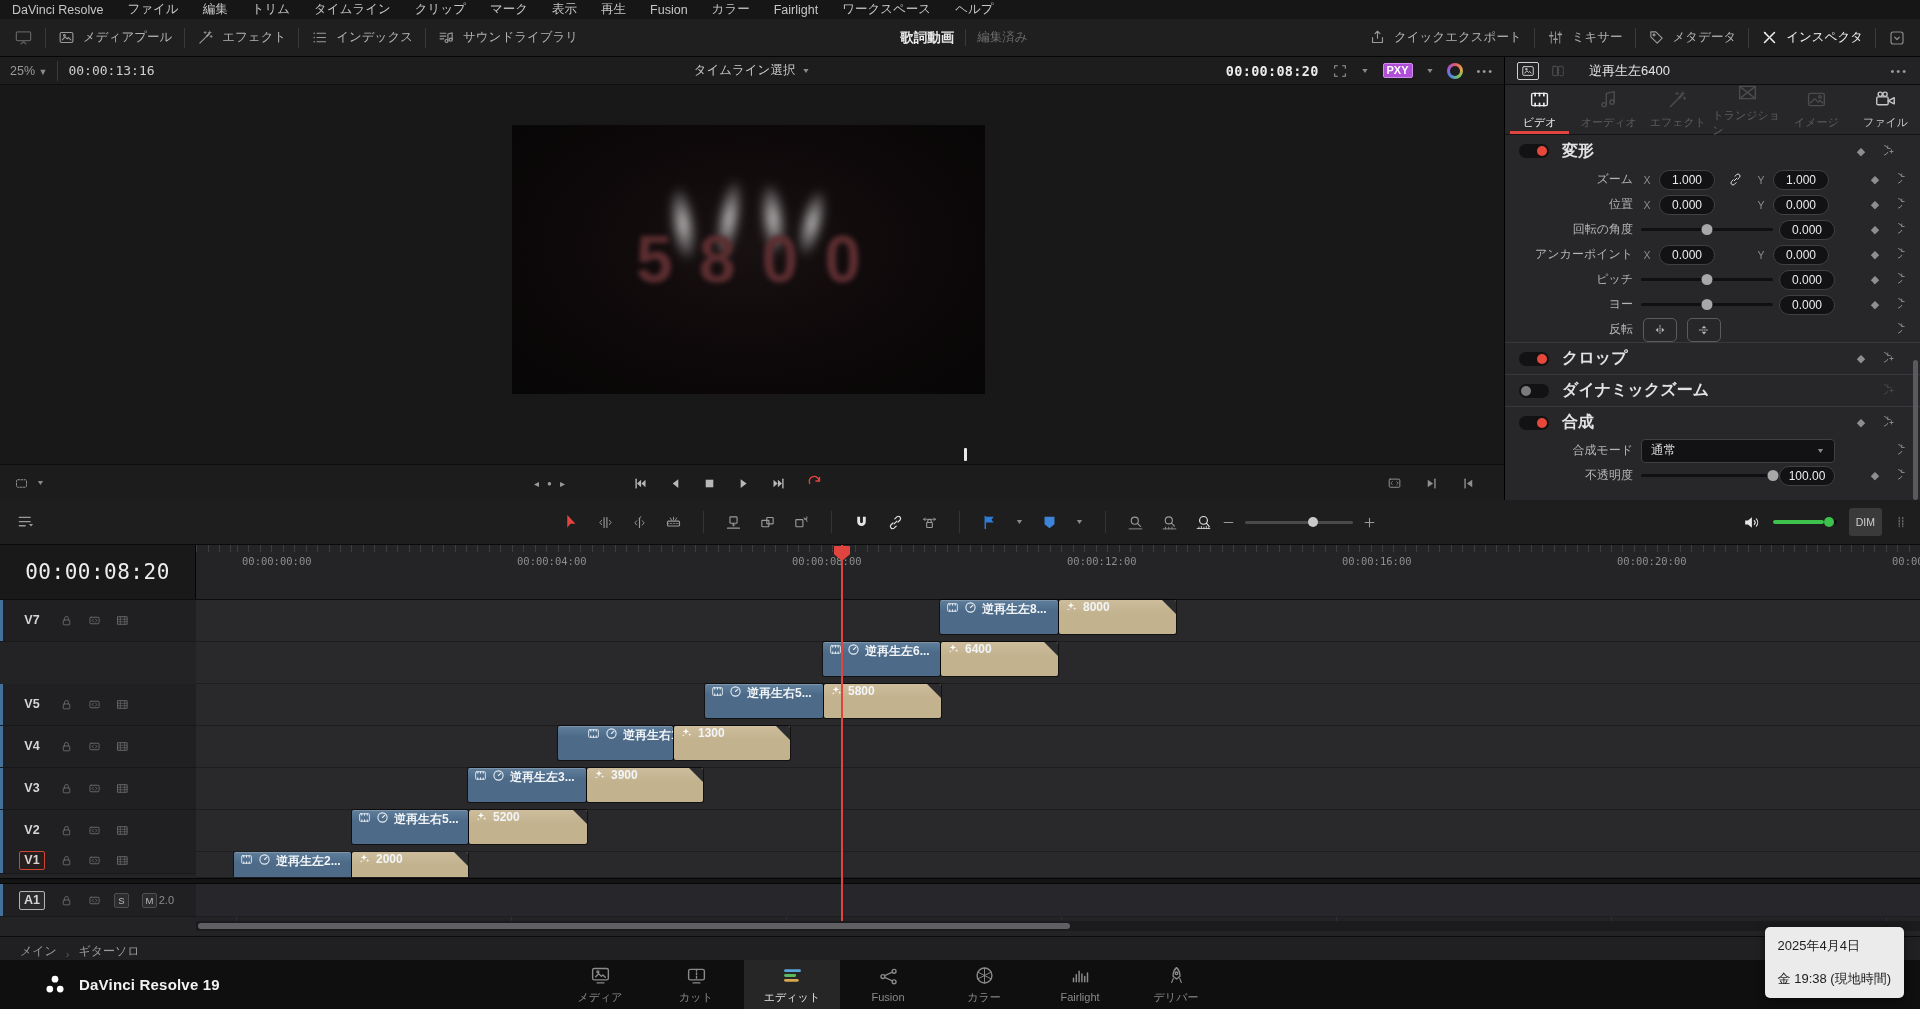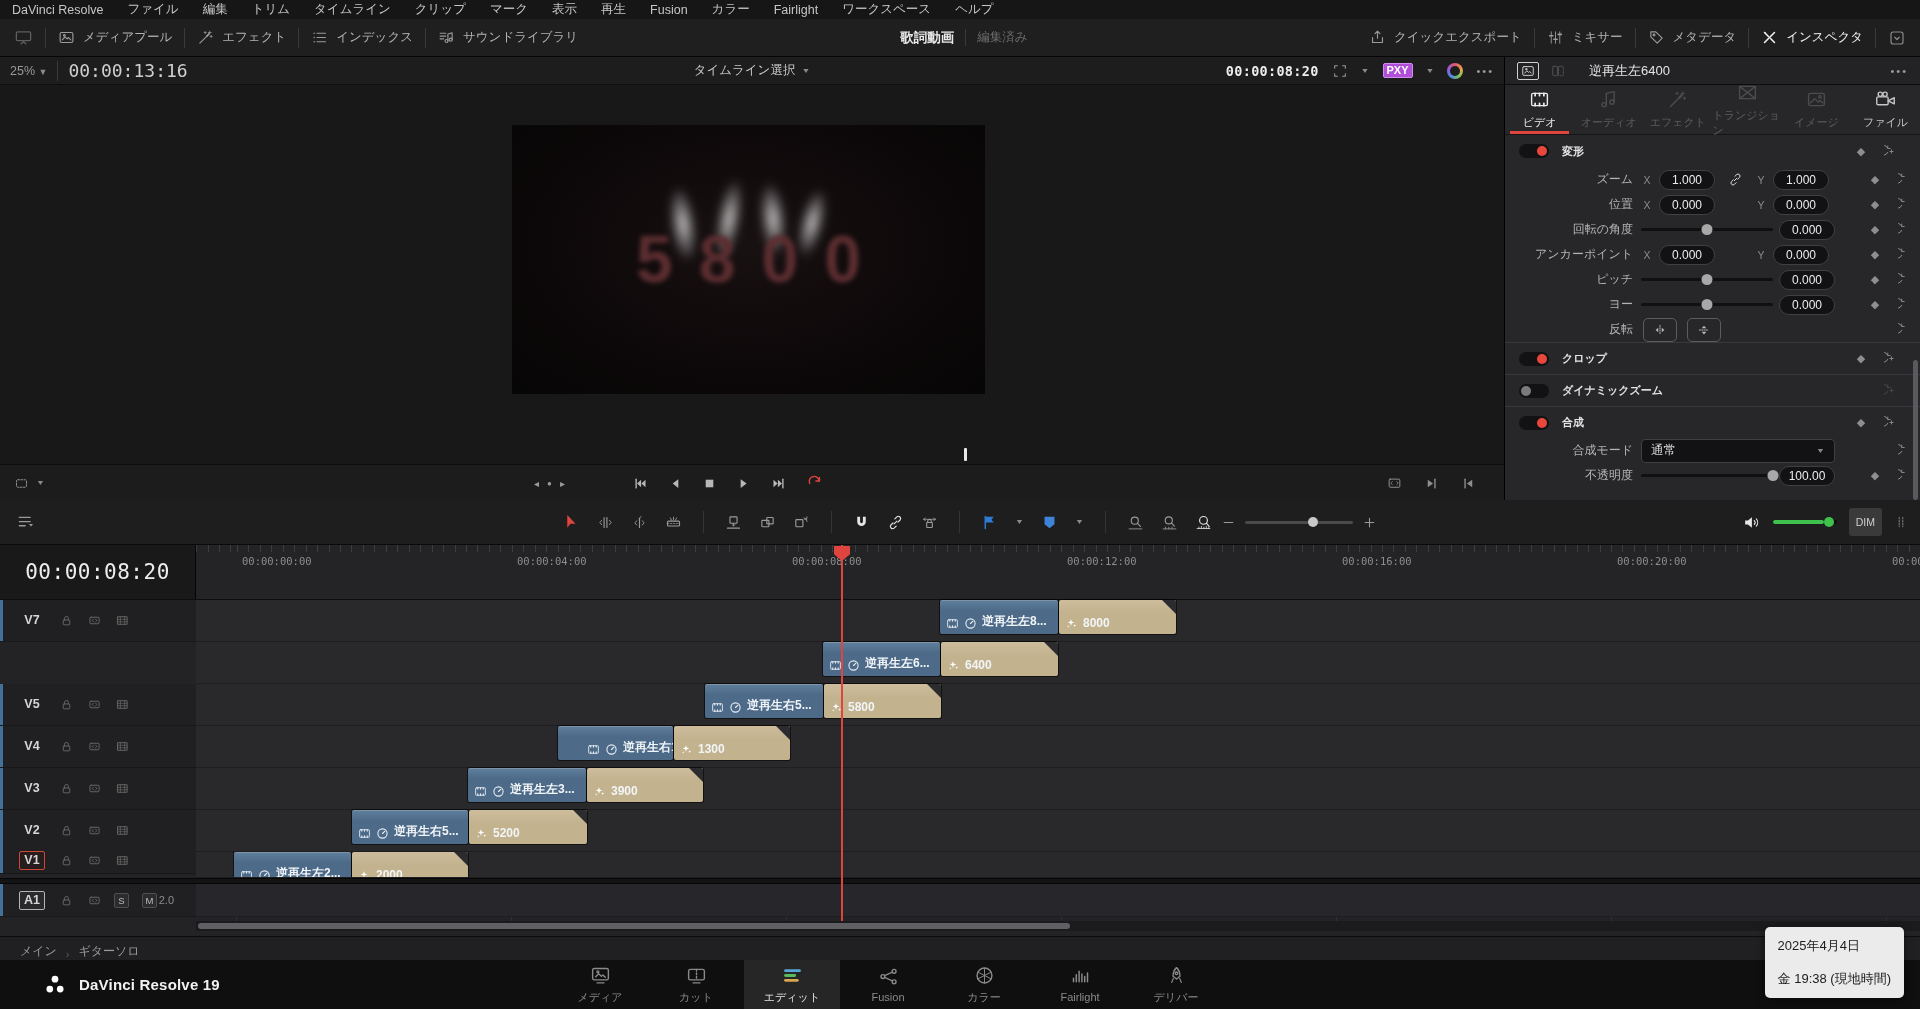--- a/index.html
+++ b/index.html
@@ -61,21 +61,21 @@
 .iconbtn.off .ic{color:#555}
 .itabs{height:50px;display:flex;border-bottom:1px solid #151517;flex:none}
 .itab{flex:1;display:flex;flex-direction:column;align-items:center;justify-content:center;gap:5px;position:relative;font-size:11px;color:#5d5d5d}
 .itab .ic{width:21px;height:21px;color:#4c4c4c}
 .itab.active{color:#ececec}.itab.active .ic{color:#ececec}
 .itab.active::after{content:"";position:absolute;left:5px;right:5px;bottom:0;height:3px;background:#e0443e}
 .itab.lit{color:#c6c6c6}.itab.lit .ic{color:#c6c6c6}
 .ibody{flex:1;overflow:hidden}
 .sechdr{height:32px;display:flex;align-items:center;padding:0 14px 0 14px;border-top:1px solid #39393d}
 .sechdr:first-child{border-top:none}
-.sechdr .slabel{margin-left:13px;font-weight:bold;font-size:11px;color:#e2e2e2}
+.sechdr .slabel{margin-left:13px;font-weight:bold;font-size:16px;color:#e2e2e2}
 .toggle{width:30px;height:14px;border-radius:7px;background:#121214;position:relative;flex:none}
 .toggle .knob{position:absolute;top:2px;width:10px;height:10px;border-radius:50%}
 .toggle.on .knob{right:2px;background:#e8473c}
 .toggle.off .knob{left:2px;background:#7a7a7a}
 .slot-kf{width:30px;margin-left:auto;text-align:center;color:#8e8e8e;font-size:11px;flex:none}
 .slot-rst{width:30px;display:flex;justify-content:center;flex:none}
 .slot-rst .ic{width:15px;height:15px;color:#8e8e8e}
 .slot-rst .ic.dimmed{color:#4a4a4a}
 .prow{height:25px;display:flex;align-items:center}
 .plabel{width:128px;text-align:right;color:#b4b4b4;font-size:12px;flex:none}
@@ -124,21 +124,21 @@
 .tname.box-gray{border:1px solid #b4b4b4;border-radius:2px;background:#2a2a2c}
 .thead .ic{width:13px;height:13px;margin-left:15px;color:#6e6e6e}
 .smbtn{width:15px;height:15px;border:1px solid #4f4f4f;background:#2c2c2e;border-radius:2px;color:#bcbcbc;font-size:9.5px;display:flex;align-items:center;justify-content:center;margin-left:13px;flex:none}
 .chn{margin-left:auto;margin-right:22px;color:#8d8d8d;font-size:11px}
 .lane{position:absolute;left:196px;right:0;background:#29292c;border-bottom:1px solid #1e1e20;z-index:1}
 .lane.audio{background:#27272b}
 .lane.partial{overflow:hidden}
 .tdivider{position:absolute;left:0;right:0;top:278px;height:6px;background:#141415;border-top:1px solid #060606;border-bottom:1px solid #060606;z-index:3}
 .hscroll{position:absolute;left:196px;right:0;top:321px;height:10px;background:#1b1b1d;z-index:3}
 .hthumb{position:absolute;left:2px;top:2px;width:872px;height:6px;background:#606064;border-radius:3px}
-.clip{position:absolute;top:0;height:34px;border-radius:2px;box-shadow:0 0 0 1px rgba(0,0,0,.55);display:flex;align-items:flex-end;padding:0 0 4px 6px;z-index:2;overflow:hidden}
+.clip{position:absolute;top:0;height:34px;border-radius:2px;box-shadow:0 0 0 1px rgba(0,0,0,.55);display:flex;align-items:flex-start;padding:0 0 4px 6px;z-index:2;overflow:hidden}
 .clip .ic{width:13px;height:13px;margin-right:5px;color:#e9eef4}
 .clip-label{font-size:12px;font-weight:bold;color:#f2f5f8;white-space:nowrap}
 .clip.video{background:linear-gradient(#5d7d9b,#4d6b89 30%);border-top:1px solid rgba(255,255,255,.28)}
 .clip.fusion{background:linear-gradient(#cdbd9c,#c2b28e 40%)}
 .clip.fusion::after{content:"";position:absolute;right:0;top:0;border-style:solid;border-width:0 14px 14px 0;border-color:transparent #2c2c2e transparent transparent}
 .clip.fusion .ic{color:#fbfbfb}
 .playhead{position:absolute;left:841px;top:0;width:2px;height:376px;background:#e0443e;z-index:8}
 .ph-handle{position:absolute;left:834px;top:1px;width:16px;height:15px;background:#e0443e;z-index:9;clip-path:polygon(0 0,100% 0,100% 55%,50% 100%,0 55%)}
 
 .crumbbar{height:24px;background:#202022;border-top:1px solid #0c0c0c;display:flex;align-items:flex-end;padding:0 20px;gap:9px;flex:none}
@@ -284,21 +284,21 @@
           <path d="M9 11l3 3 3-3"></path>
         </svg>
       </span>
   </div>
 
   <div class="main">
     <div class="viewer">
       <div class="vtb">
         <span class="dim"><span>25%</span> <span class="chev">▼</span></span>
         <span class="sep" style="margin:0 10px"></span>
-        <span class="mono" style="color:#cfcfcf;font-size:18px">00:00:13:16</span>
+        <span class="mono" style="color:#cfcfcf;font-size:13px">00:00:13:16</span>
         <div class="vtb-center">
           <span>タイムライン選択</span>
             <span class="chev">▼</span>
         </div>
         <div class="vtb-right">
           <span class="vtc mono">00:00:08:20</span>
           <span class="ic">
               <svg viewBox="0 0 24 24">
                 <path d="M4 8V4h4M16 4h4v4M20 16v4h-4M8 20H4v-4"></path>
               </svg>

